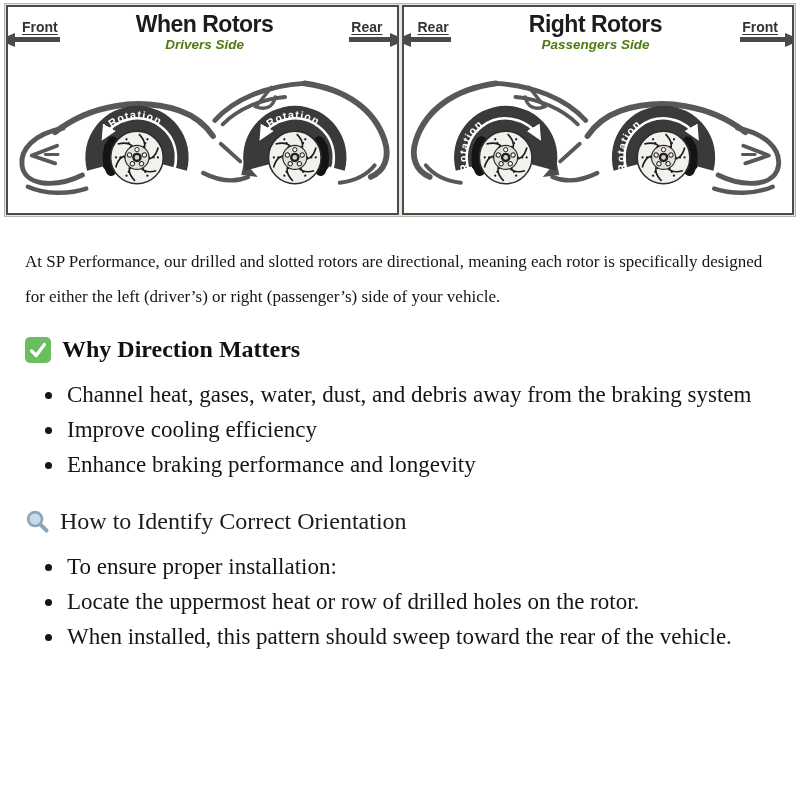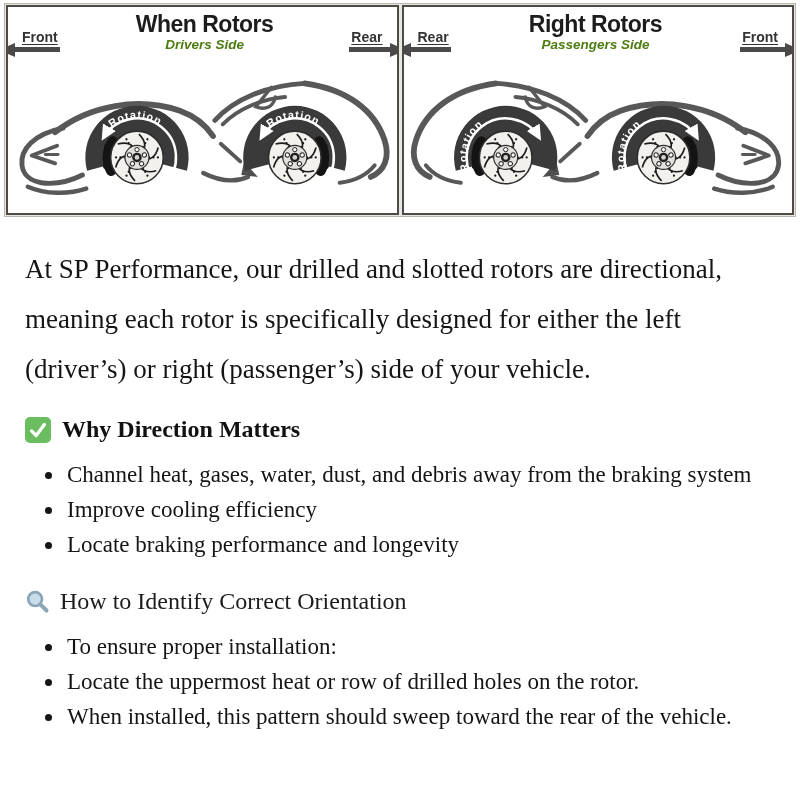--- a/index.html
+++ b/index.html
@@ -11,36 +11,36 @@
              border:1px solid #b9b5ae; background:#e8e6e2; display:flex; gap:3px; padding:1px; }
   .panel { flex:1; position:relative; background:#fff; border:2px solid #4e4a46; overflow:hidden; }
   .panel-head { position:absolute; top:2px; left:0; right:0; display:flex;
                 justify-content:space-between; align-items:flex-start; padding:6px 12px 0; z-index:2;
                 font-family:"Liberation Sans", sans-serif; }
   .titles { text-align:center; flex:1; margin-top:-3px; }
   .ptitle { font-size:23px; font-weight:700; letter-spacing:-0.5px; color:#1c1c1c; line-height:1.05; }
   .psub   { font-size:13.5px; font-weight:700; font-style:italic; color:#4d7c0f; margin-top:1px; }
 
   .dir { position:relative; display:inline-block; font-size:14px; font-weight:700; color:#333;
-         text-decoration:underline; text-underline-offset:2px; padding:2px 2px 9px; margin-top:12px; }
+         text-decoration:underline; text-underline-offset:2px; padding:2px 2px 9px; margin-top:2px; }
   .dir .tail { position:absolute; bottom:2px; height:5px; background:#4a4a4a; left:0; right:0; }
   .dir.arr-left  .tail { left:-6px; }
   .dir.arr-right .tail { right:-6px; }
   .dir .head { position:absolute; bottom:-3px; width:0; height:0;
                border-top:7.5px solid transparent; border-bottom:7.5px solid transparent; }
   .dir.arr-left  .head { left:-21px;  border-right:16px solid #4a4a4a; }
   .dir.arr-right .head { right:-21px; border-left:16px solid #4a4a4a; }
 
   .car-svg { position:absolute; left:0; bottom:1px; width:100%; height:152px; }
   .rot-text { font-family:"Liberation Sans", sans-serif; font-size:11px; font-weight:700;
               letter-spacing:1px; fill:#fff; }
 
   
   .content { padding:13px 30px 0 25px; }
-  .intro { font-size:27px; line-height:50px; margin:14px 0 0; max-width:738px; }
+  .intro { font-size:17px; line-height:35px; margin:14px 0 0; max-width:738px; }
   .h-why { display:flex; align-items:center; gap:11px; margin:22px 0 0;
            font-size:24px; font-weight:700; color:#111; }
   .h-identify { display:flex; align-items:center; gap:10px; margin:26px 0 0;
                 font-size:24px; font-weight:400; color:#1c1c1c; }
   .lead { font-size:23px; margin:23px 0 0; }
   ul.blist { margin:14px 0 0; padding-left:40px; max-width:705px; }
   ul.blist li { font-size:23px; line-height:35px; padding-left:2px; }
   .check-ico { width:26px; height:26px; border-radius:5px; background:#6abe5f; flex:0 0 auto;
                display:inline-flex; align-items:center; justify-content:center; }
   .mag-ico { width:25px; height:25px; flex:0 0 auto; }
@@ -279,21 +279,21 @@
             <polyline points="5,13 10,18 19,6" fill="none" stroke="#fff" stroke-width="3.6" stroke-linecap="round" stroke-linejoin="round"></polyline>
           </svg>
       </span>
       <span>Why Direction Matters</span>
     </div>
 
 
     <ul class="blist">
       <li>Channel heat, gases, water, dust, and debris away from the braking system</li>
       <li>Improve cooling efficiency</li>
-      <li>Locate braking performance and longevity</li>
+      <li>Enhance braking performance and longevity</li>
     </ul>
 
     <div class="h-identify">
       <span class="mag-ico">
         <svg width="25" height="25" viewBox="0 0 26 26">
           <circle cx="10.5" cy="10.5" r="7.2" fill="#c9dcea" stroke="#8ba6b7" stroke-width="2.8"></circle>
           <line x1="16.2" y1="16.2" x2="22.4" y2="22.4" stroke="#8ba6b7" stroke-width="4.2" stroke-linecap="round"></line>
         </svg>
       </span>
       <span>How to Identify Correct Orientation</span>

